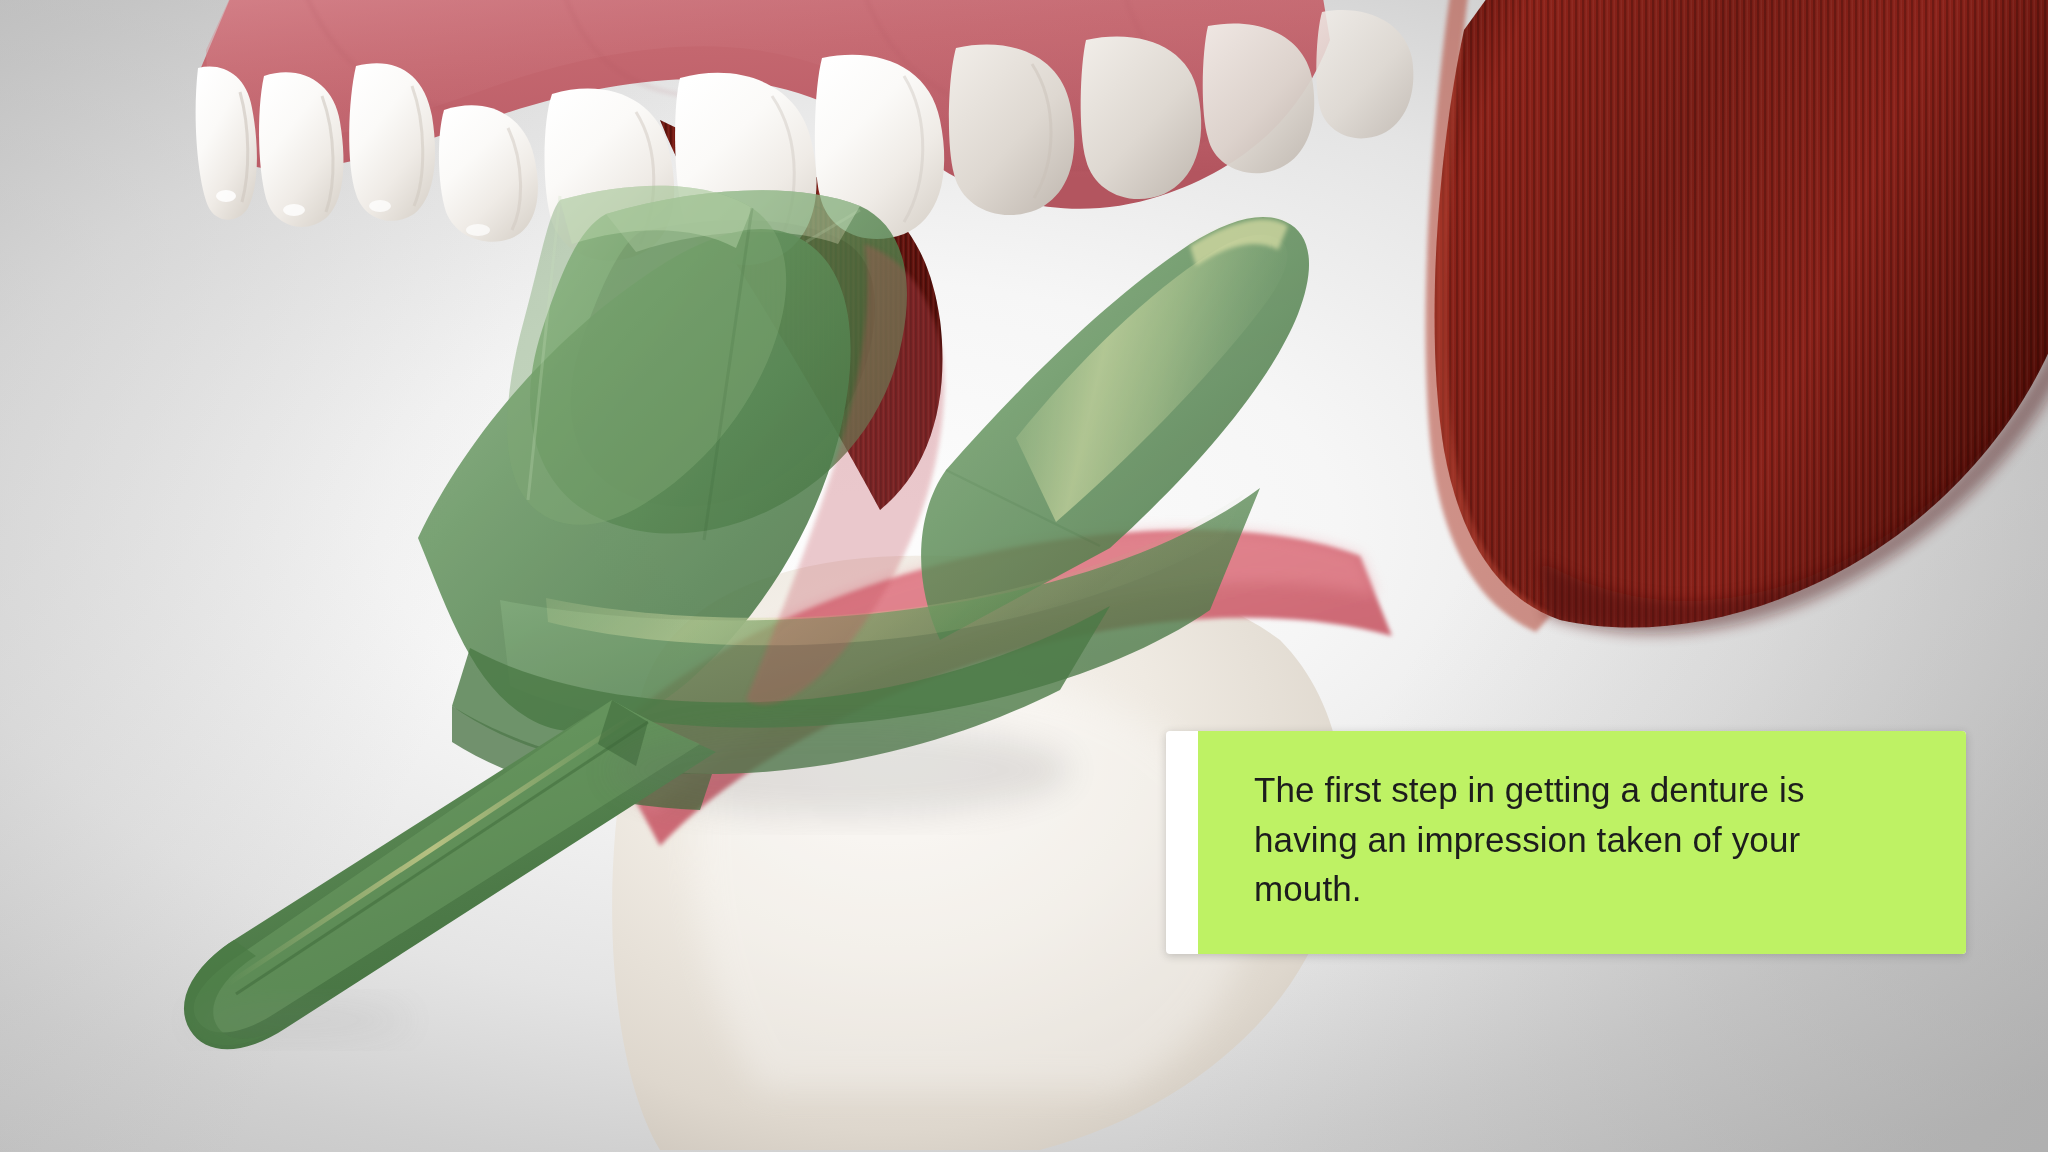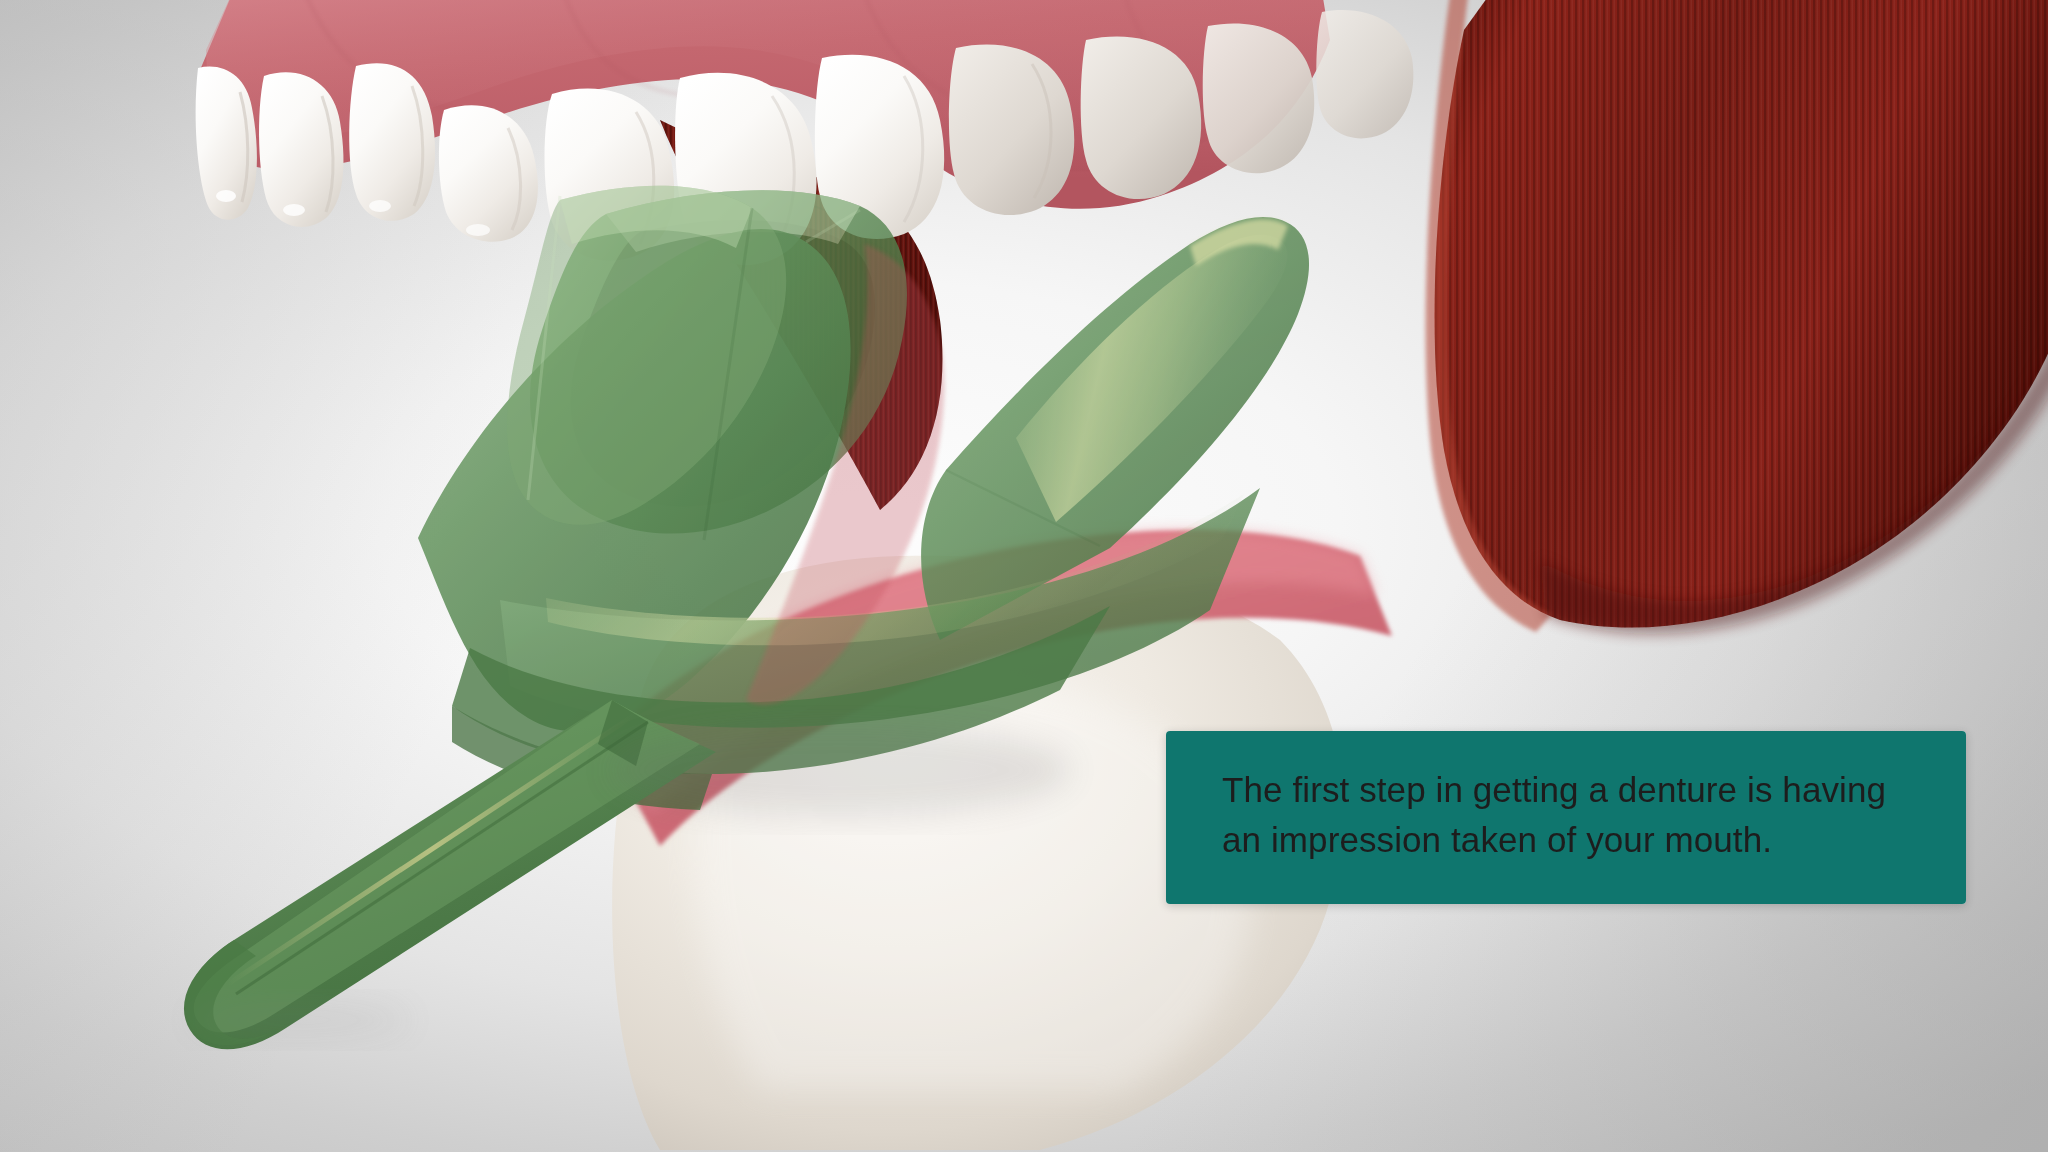--- a/index.html
+++ b/index.html
@@ -56,22 +56,23 @@
   }
   .caption-title {
     color: #ffffff;
     font-size: 41px;
     font-weight: 400;
     letter-spacing: 0.6px;
     line-height: 1.0;
     white-space: nowrap;
   }
   .caption-body {
-    background: #0f766e;
+    background: #bef264;
     padding: 34px 56px 40px 56px;
+    margin-left: 32px;
   }
   .caption-text {
     color: #1d1d1d;
     font-size: 35px;
     font-weight: 400;
     line-height: 1.42;
     letter-spacing: 0.1px;
   }
 </style>
 </head>

